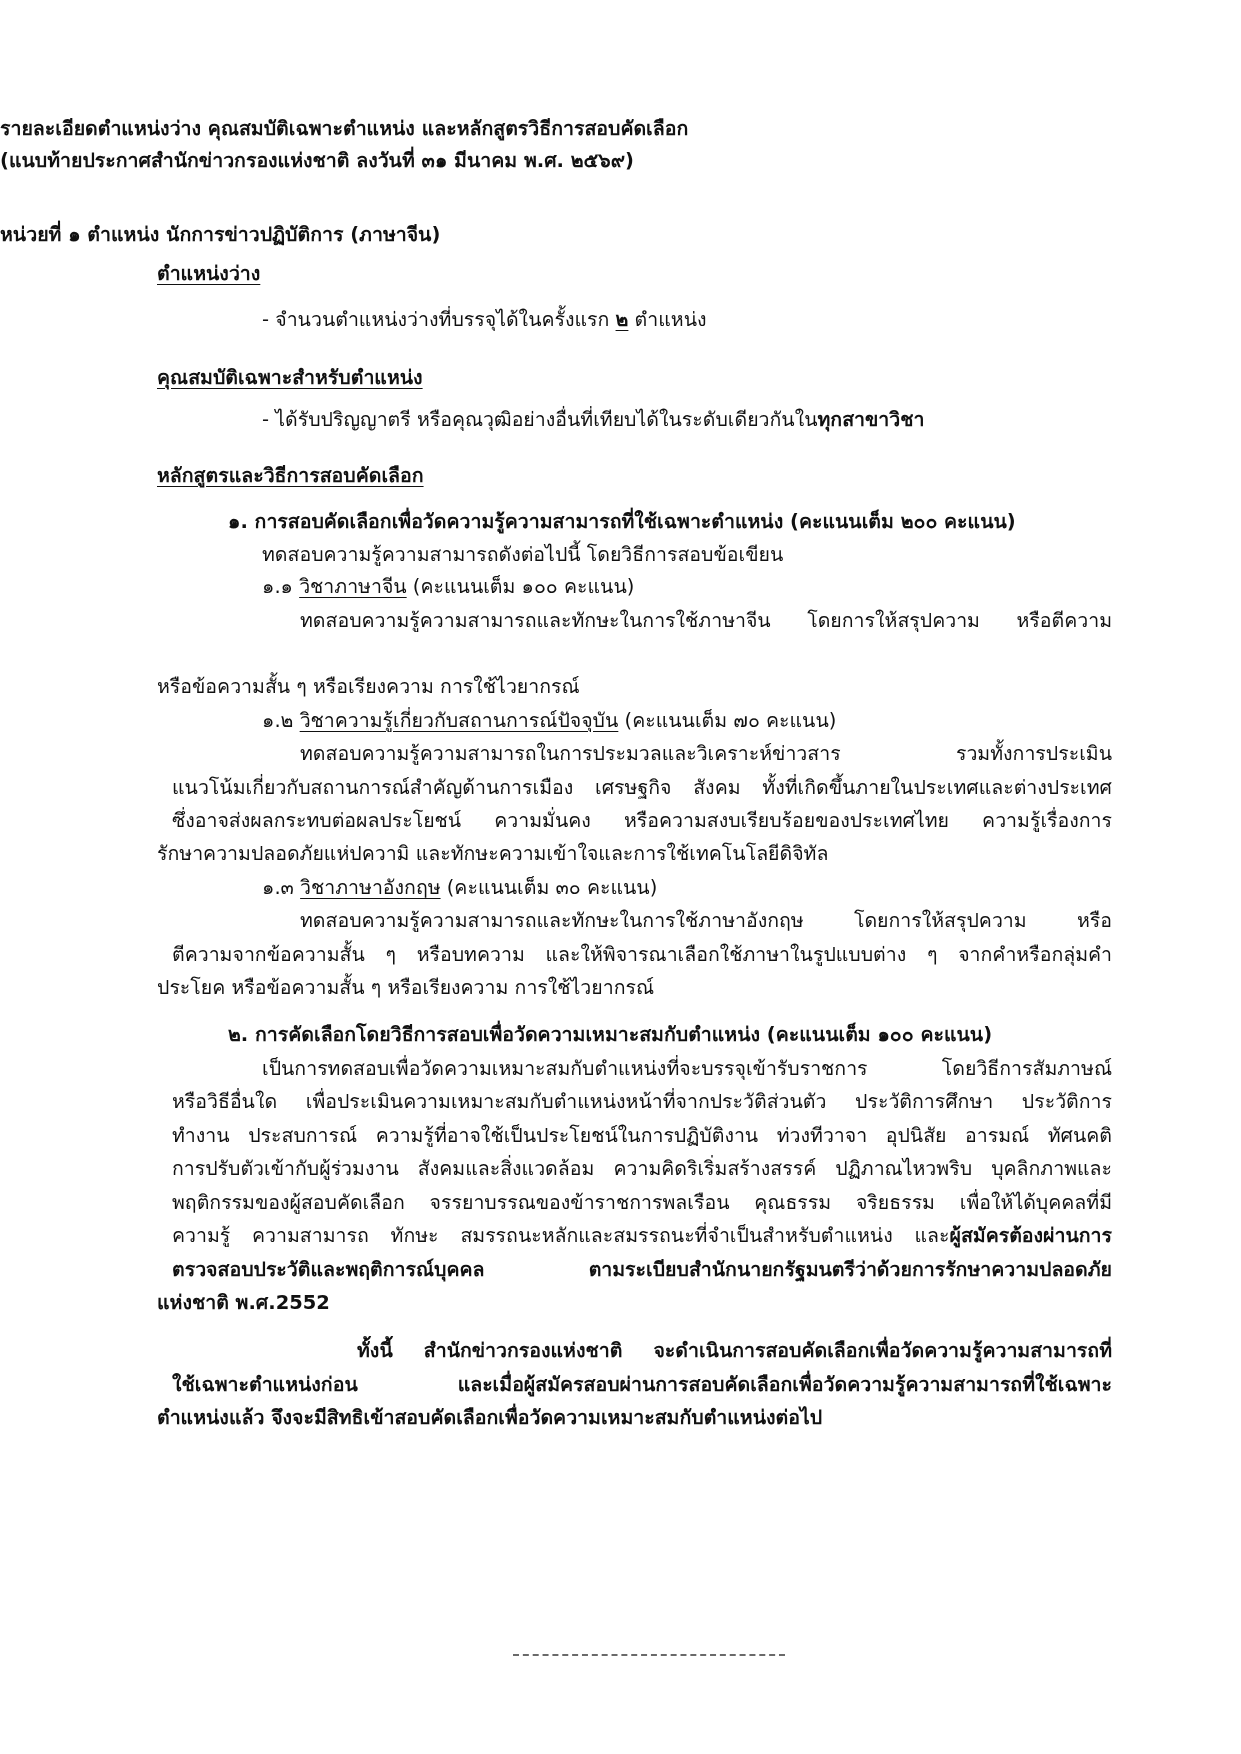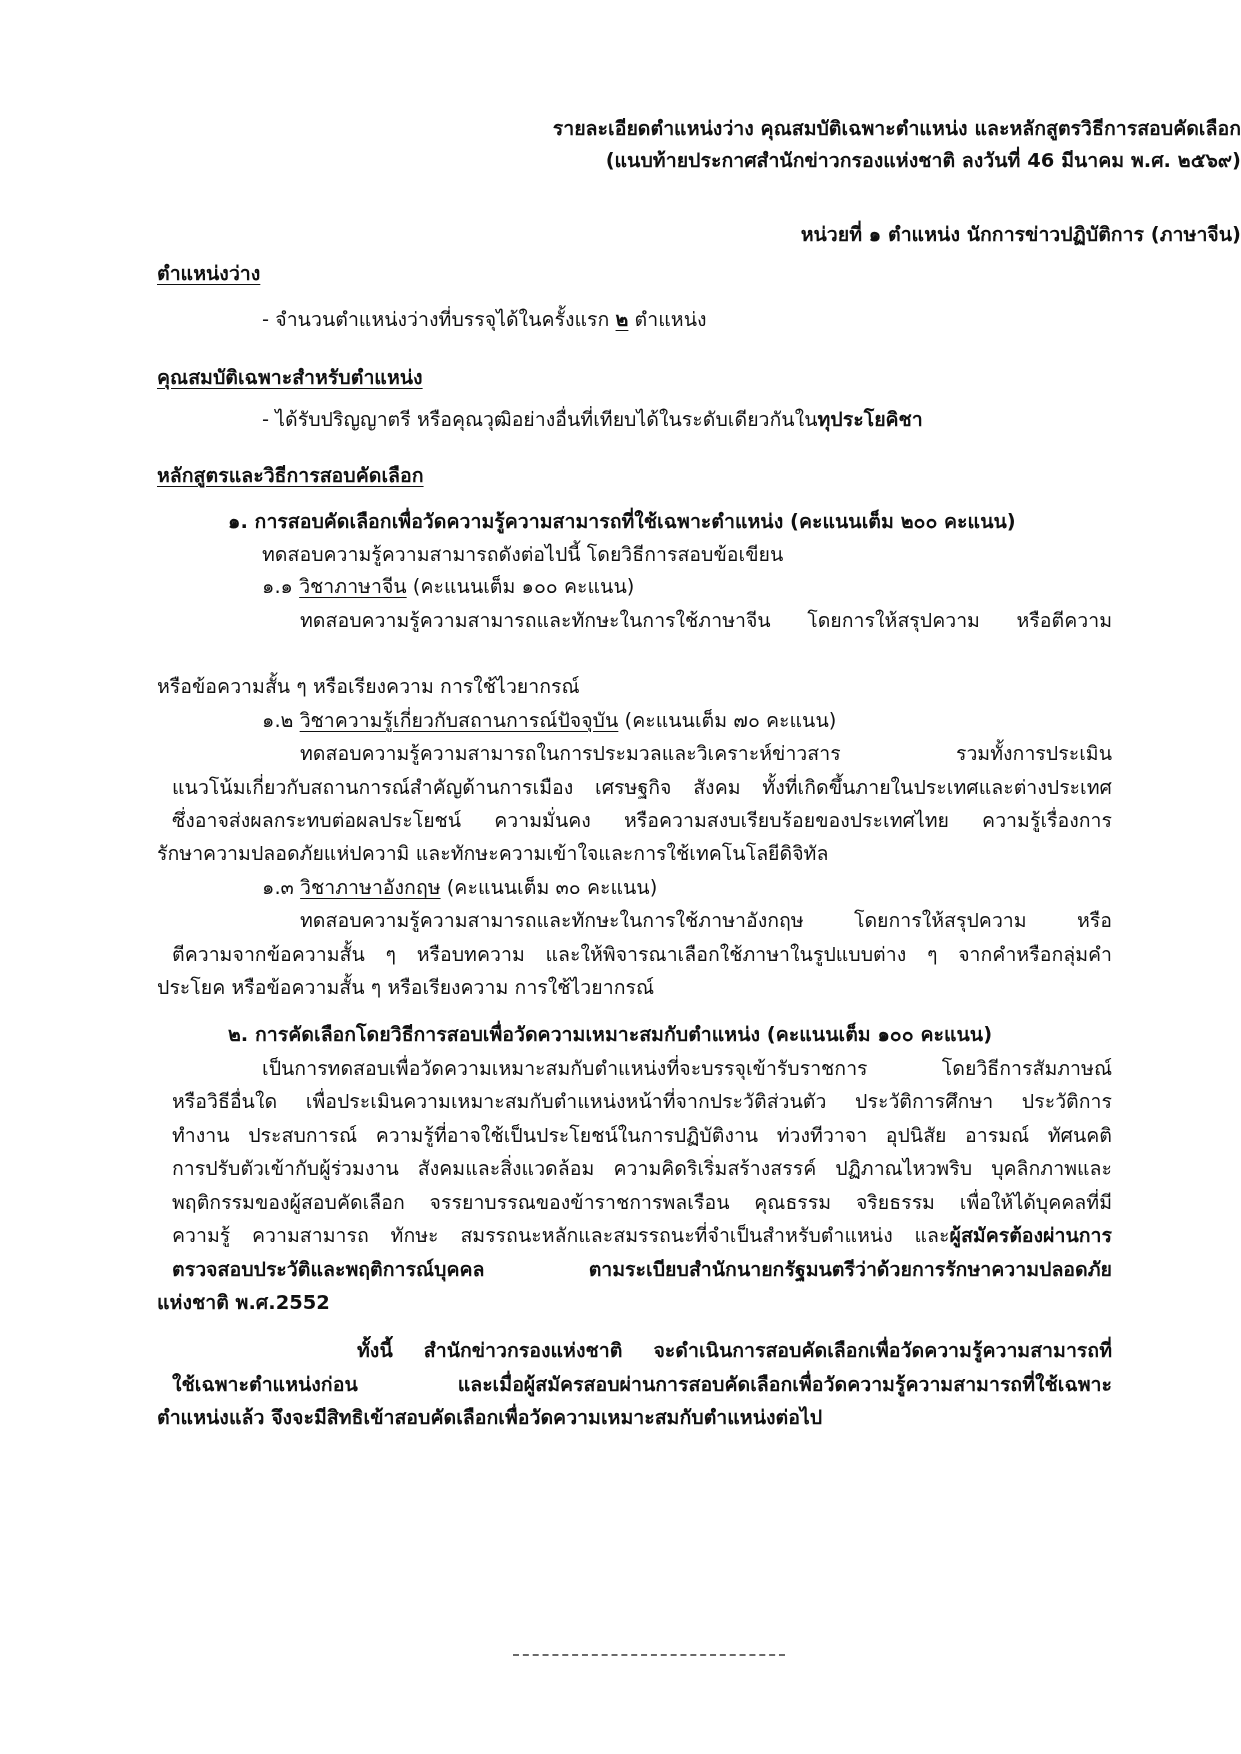--- a/index.html
+++ b/index.html
@@ -3,43 +3,43 @@
   <meta charset="utf-8">
   <style>
     html, body { margin: 0; padding: 0; background: #ffffff; }
     body {
       width: 1241px; height: 1754px; position: relative; overflow: hidden;
       font-family: "DejaVu Sans", "Liberation Sans", sans-serif;
       color: #111111;
     }
     .page { position: absolute; left: 0; top: 0; width: 1241px; height: 1754px; }
     .line { position: absolute; white-space: nowrap; font-size: 19.5px; line-height: 30px; }
-    .center { left: 0; width: 1241px; text-align: right; }
+    .center { left: 0; width: 1241px; text-align: left; }
     .b { font-weight: bold; }
     .u { text-decoration: underline; text-underline-offset: 4px; }
     .just { left: 172px; width: 940px; text-align: justify; text-align-last: justify; white-space: normal; }
     .divider {
       position: absolute; left: 513px; top: 1654px; width: 272px; height: 0;
       border-top: 2px dashed #6a6a6a;
     }
   </style>
 </head>
 <body>
 
 <div class="page">
 
   <div class="line center b" style="top:114px;">รายละเอียดตำแหน่งว่าง คุณสมบัติเฉพาะตำแหน่ง และหลักสูตรวิธีการสอบคัดเลือก</div>
-  <div class="line center b" style="top:146px;">(แนบท้ายประกาศสำนักข่าวกรองแห่งชาติ ลงวันที่  46 มีนาคม พ.ศ. ๒๕๖๙)</div>
+  <div class="line center b" style="top:146px;">(แนบท้ายประกาศสำนักข่าวกรองแห่งชาติ ลงวันที่  ๓๑ มีนาคม พ.ศ. ๒๕๖๙)</div>
   <div class="line center b" style="top:220px;">หน่วยที่ ๑  ตำแหน่ง นักการข่าวปฏิบัติการ (ภาษาจีน)</div>
 
   <div class="line b u" style="left:157px; top:259px;">ตำแหน่งว่าง</div>
   <div class="line" style="left:262px; top:305px;"><span>-  จำนวนตำแหน่งว่างที่บรรจุได้ในครั้งแรก </span><span class="b u">๒</span><span> ตำแหน่ง</span></div>
 
   <div class="line b u" style="left:157px; top:363px;">คุณสมบัติเฉพาะสำหรับตำแหน่ง</div>
-  <div class="line" style="left:262px; top:405px;"><span>-  ได้รับปริญญาตรี หรือคุณวุฒิอย่างอื่นที่เทียบได้ในระดับเดียวกันใน</span><span class="b">ทุประโยคิชา</span></div>
+  <div class="line" style="left:262px; top:405px;"><span>-  ได้รับปริญญาตรี หรือคุณวุฒิอย่างอื่นที่เทียบได้ในระดับเดียวกันใน</span><span class="b">ทุกสาขาวิชา</span></div>
 
   <div class="line b u" style="left:157px; top:461px;">หลักสูตรและวิธีการสอบคัดเลือก</div>
 
   <div class="line b" style="left:228px; top:507px;">๑. การสอบคัดเลือกเพื่อวัดความรู้ความสามารถที่ใช้เฉพาะตำแหน่ง (คะแนนเต็ม ๒๐๐ คะแนน)</div>
   <div class="line" style="left:262px; top:540px;">ทดสอบความรู้ความสามารถดังต่อไปนี้  โดยวิธีการสอบข้อเขียน</div>
 
   <div class="line" style="left:262px; top:572px;"><span>๑.๑ </span><span class="u">วิชาภาษาจีน</span><span>  (คะแนนเต็ม ๑๐๐ คะแนน)</span></div>
   <div class="line just" style="top:606px; left:300px; width:812px;">ทดสอบความรู้ความสามารถและทักษะในการใช้ภาษาจีน โดยการให้สรุปความ หรือตีความ</div>
   <div class="line" style="left:157px; top:672px;">หรือข้อความสั้น ๆ หรือเรียงความ การใช้ไวยากรณ์</div>
 

